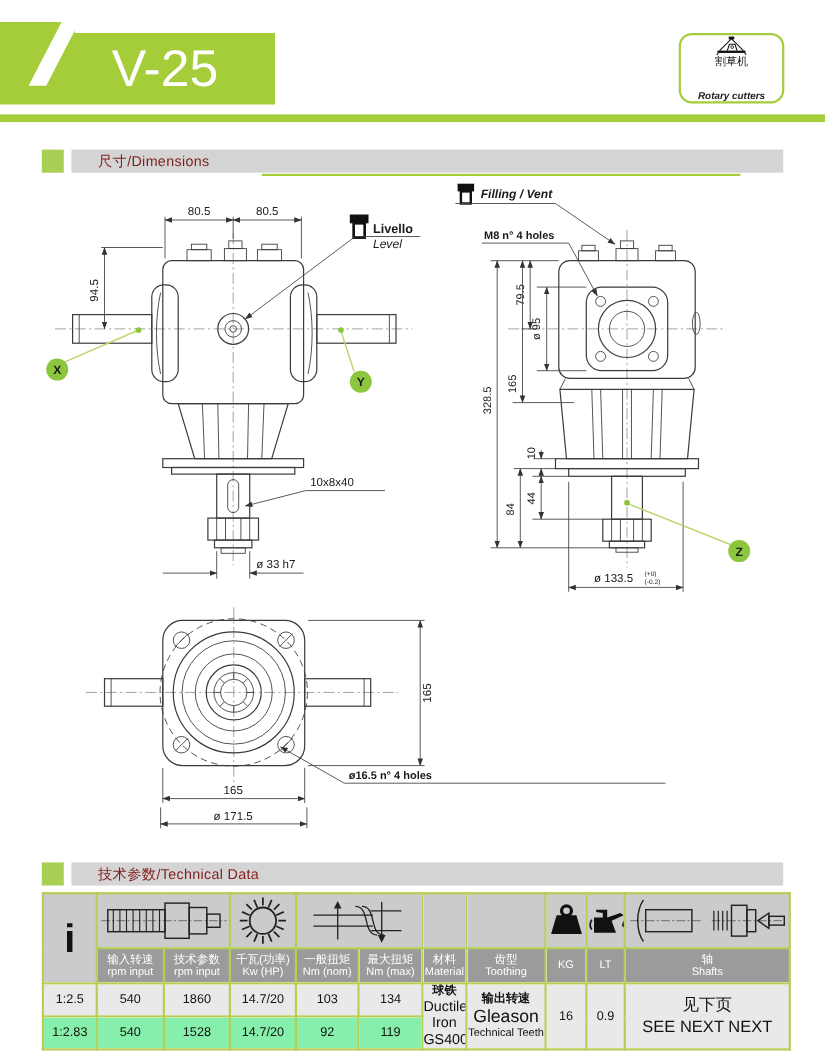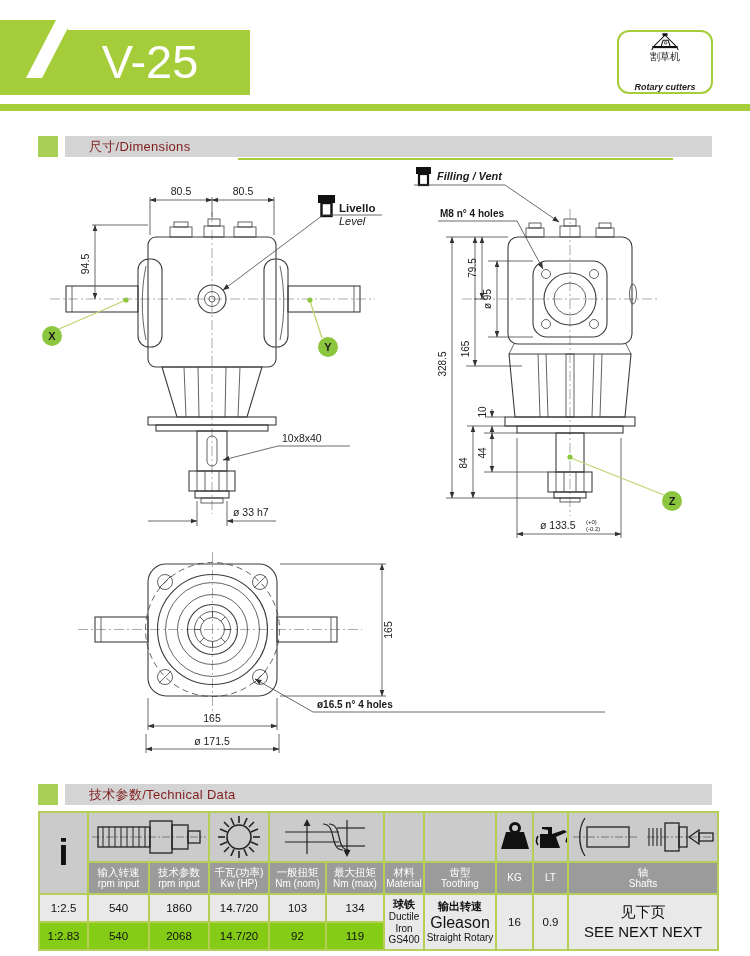--- a/index.html
+++ b/index.html
@@ -37,25 +37,25 @@
   
   #tech-table{position:absolute;left:38px;top:811px;border-collapse:collapse;table-layout:fixed;width:679px;}
   #tech-table td,#tech-table th{border:2px solid #b5cf56;padding:0;text-align:center;vertical-align:middle;overflow:hidden;}
   .icon-cell{background:#cbcbcb;height:48px;}
   .i-cell{background:#cbcbcb;font-size:36px;font-weight:bold;color:#111;}
   #tech-table th{background:#9b9b9b;color:#fff;font-weight:normal;height:30px;}
   #tech-table th .wrap{display:flex;flex-direction:column;justify-content:center;line-height:1.12;}
   #tech-table th .cn{font-size:10.5px;}
   #tech-table th .en{font-size:10px;}
   tr.r1 td{background:#e9e9e9;}
-  tr.r2 td{background:#84cc16;margin-left:42px;}
+  tr.r2 td{background:#86efac;margin-left:42px;}
   .data-cell{height:26px;font-size:11.5px;color:#111;}
   td.merged{background:#fff;font-size:11.5px;color:#111;}
   td.merged .cn{font-weight:bold;font-size:11px;line-height:1.2;}
-  td.merged .sm{font-size:10px;line-height:1.15;}
+  td.merged .sm{font-size:13px;line-height:1.15;}
   td.merged .ln{font-size:15px;line-height:1.35;}
   svg{display:block;}
 </style>
 </head>
 <body>
 
 <svg id="banner-svg" class="abs" width="260" height="100" viewBox="0 0 260 100">
   <polygon points="0,20 68,20 68,30 250,30 250,95 0,95" fill="#a5cd39"></polygon>
   <polygon points="56,20 72,20 42,78 26,78" fill="#ffffff"></polygon>
   <text x="150" y="78" text-anchor="middle" fill="#ffffff" font-size="47" font-family="Liberation Sans,sans-serif">V-25</text>
@@ -509,31 +509,31 @@
     <td class="data-cell">103</td>
     <td class="data-cell">134</td>
     <td class="merged" rowspan="2">
       <div class="cn">球铁</div>
       <div class="sm">Ductile Iron</div>
       <div class="sm">GS400</div>
     </td>
     <td class="merged" rowspan="2">
       <div class="cn">输出转速</div>
       <div class="sm" style="font-size:16px">Gleason</div>
-      <div class="sm" style="font-size:10px">Straight Rotary</div>
+      <div class="sm" style="font-size:10px">Technical Teeth</div>
     </td>
     <td class="merged" rowspan="2">16</td>
     <td class="merged" rowspan="2">0.9</td>
     <td class="merged" rowspan="2">
       <div class="ln">见下页</div>
       <div class="ln">SEE NEXT NEXT</div>
     </td>
   </tr>
   <tr class="r2">
     <td class="data-cell">1:2.83</td>
     <td class="data-cell">540</td>
-    <td class="data-cell">2068</td>
+    <td class="data-cell">1528</td>
     <td class="data-cell">14.7/20</td>
     <td class="data-cell">92</td>
     <td class="data-cell">119</td>
   </tr>
   </tbody>
 </table>
 
 </body></html>

